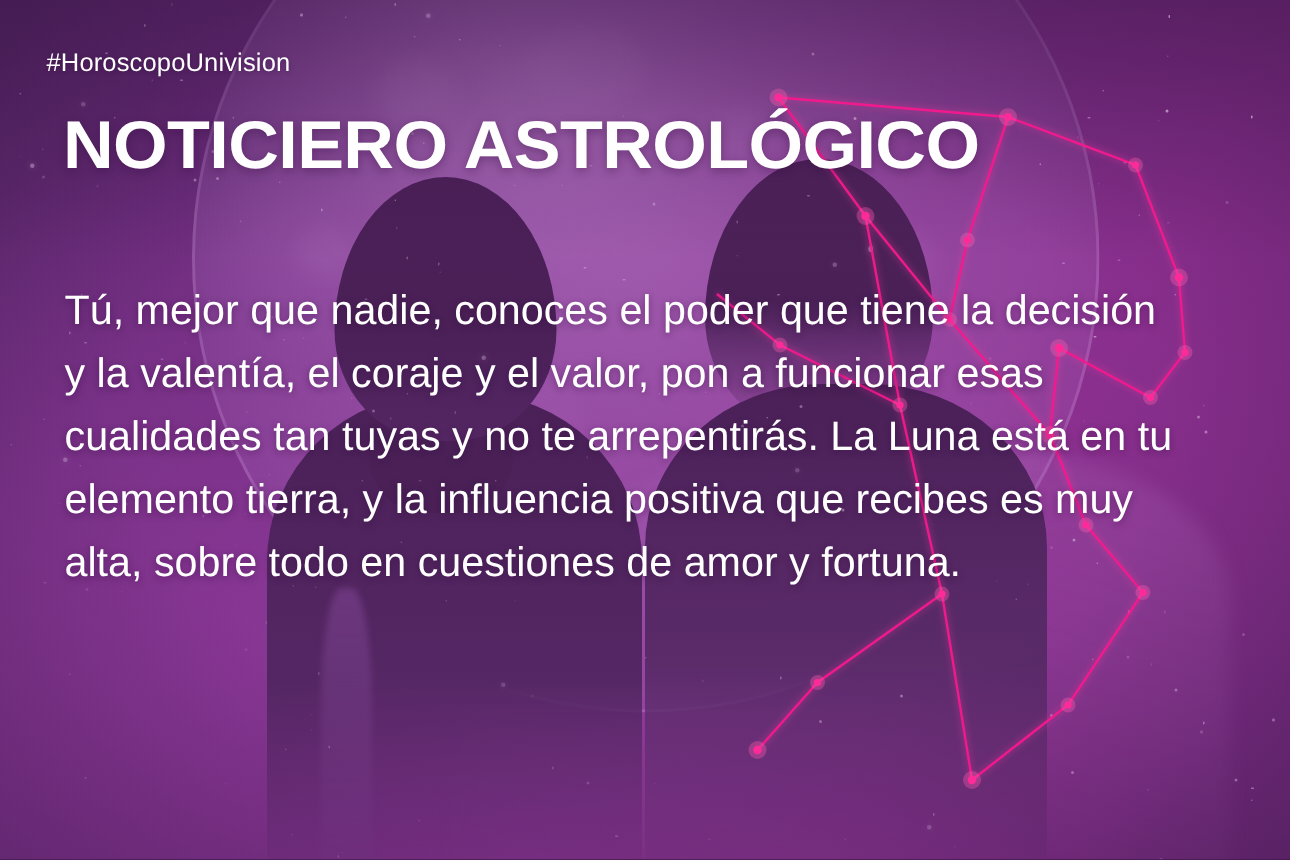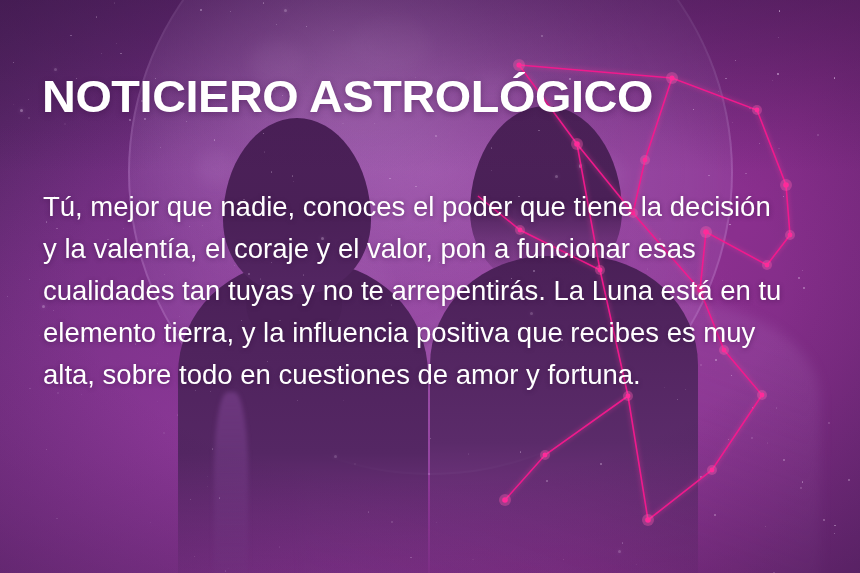--- a/index.html
+++ b/index.html
@@ -485,17 +485,18 @@
       <circle class="const-node-glow" cx="520" cy="230" r="5"></circle>
       <circle class="const-node" cx="520" cy="230" r="2.4"></circle>
       <circle class="const-node-glow" cx="545" cy="455" r="5"></circle>
       <circle class="const-node" cx="545" cy="455" r="2.4"></circle>
       <circle class="const-node-glow" cx="505" cy="500" r="6"></circle>
       <circle class="const-node" cx="505" cy="500" r="2.8"></circle>
     </g>
   </svg>
 
   <div class="content">
+    <div class="hashtag">#HoroscopoUnivision</div>
     <div class="headline">NOTICIERO ASTROLÓGICO</div>
     <div class="body-copy">Tú, mejor que nadie, conoces el poder que tiene la decisión y la valentía, el coraje y el valor, pon a funcionar esas cualidades tan tuyas y no te arrepentirás. La Luna está en tu elemento tierra, y la influencia positiva que recibes es muy alta, sobre todo en cuestiones de amor y fortuna.</div>
   </div>
 
 </div>
 
 </body></html>

